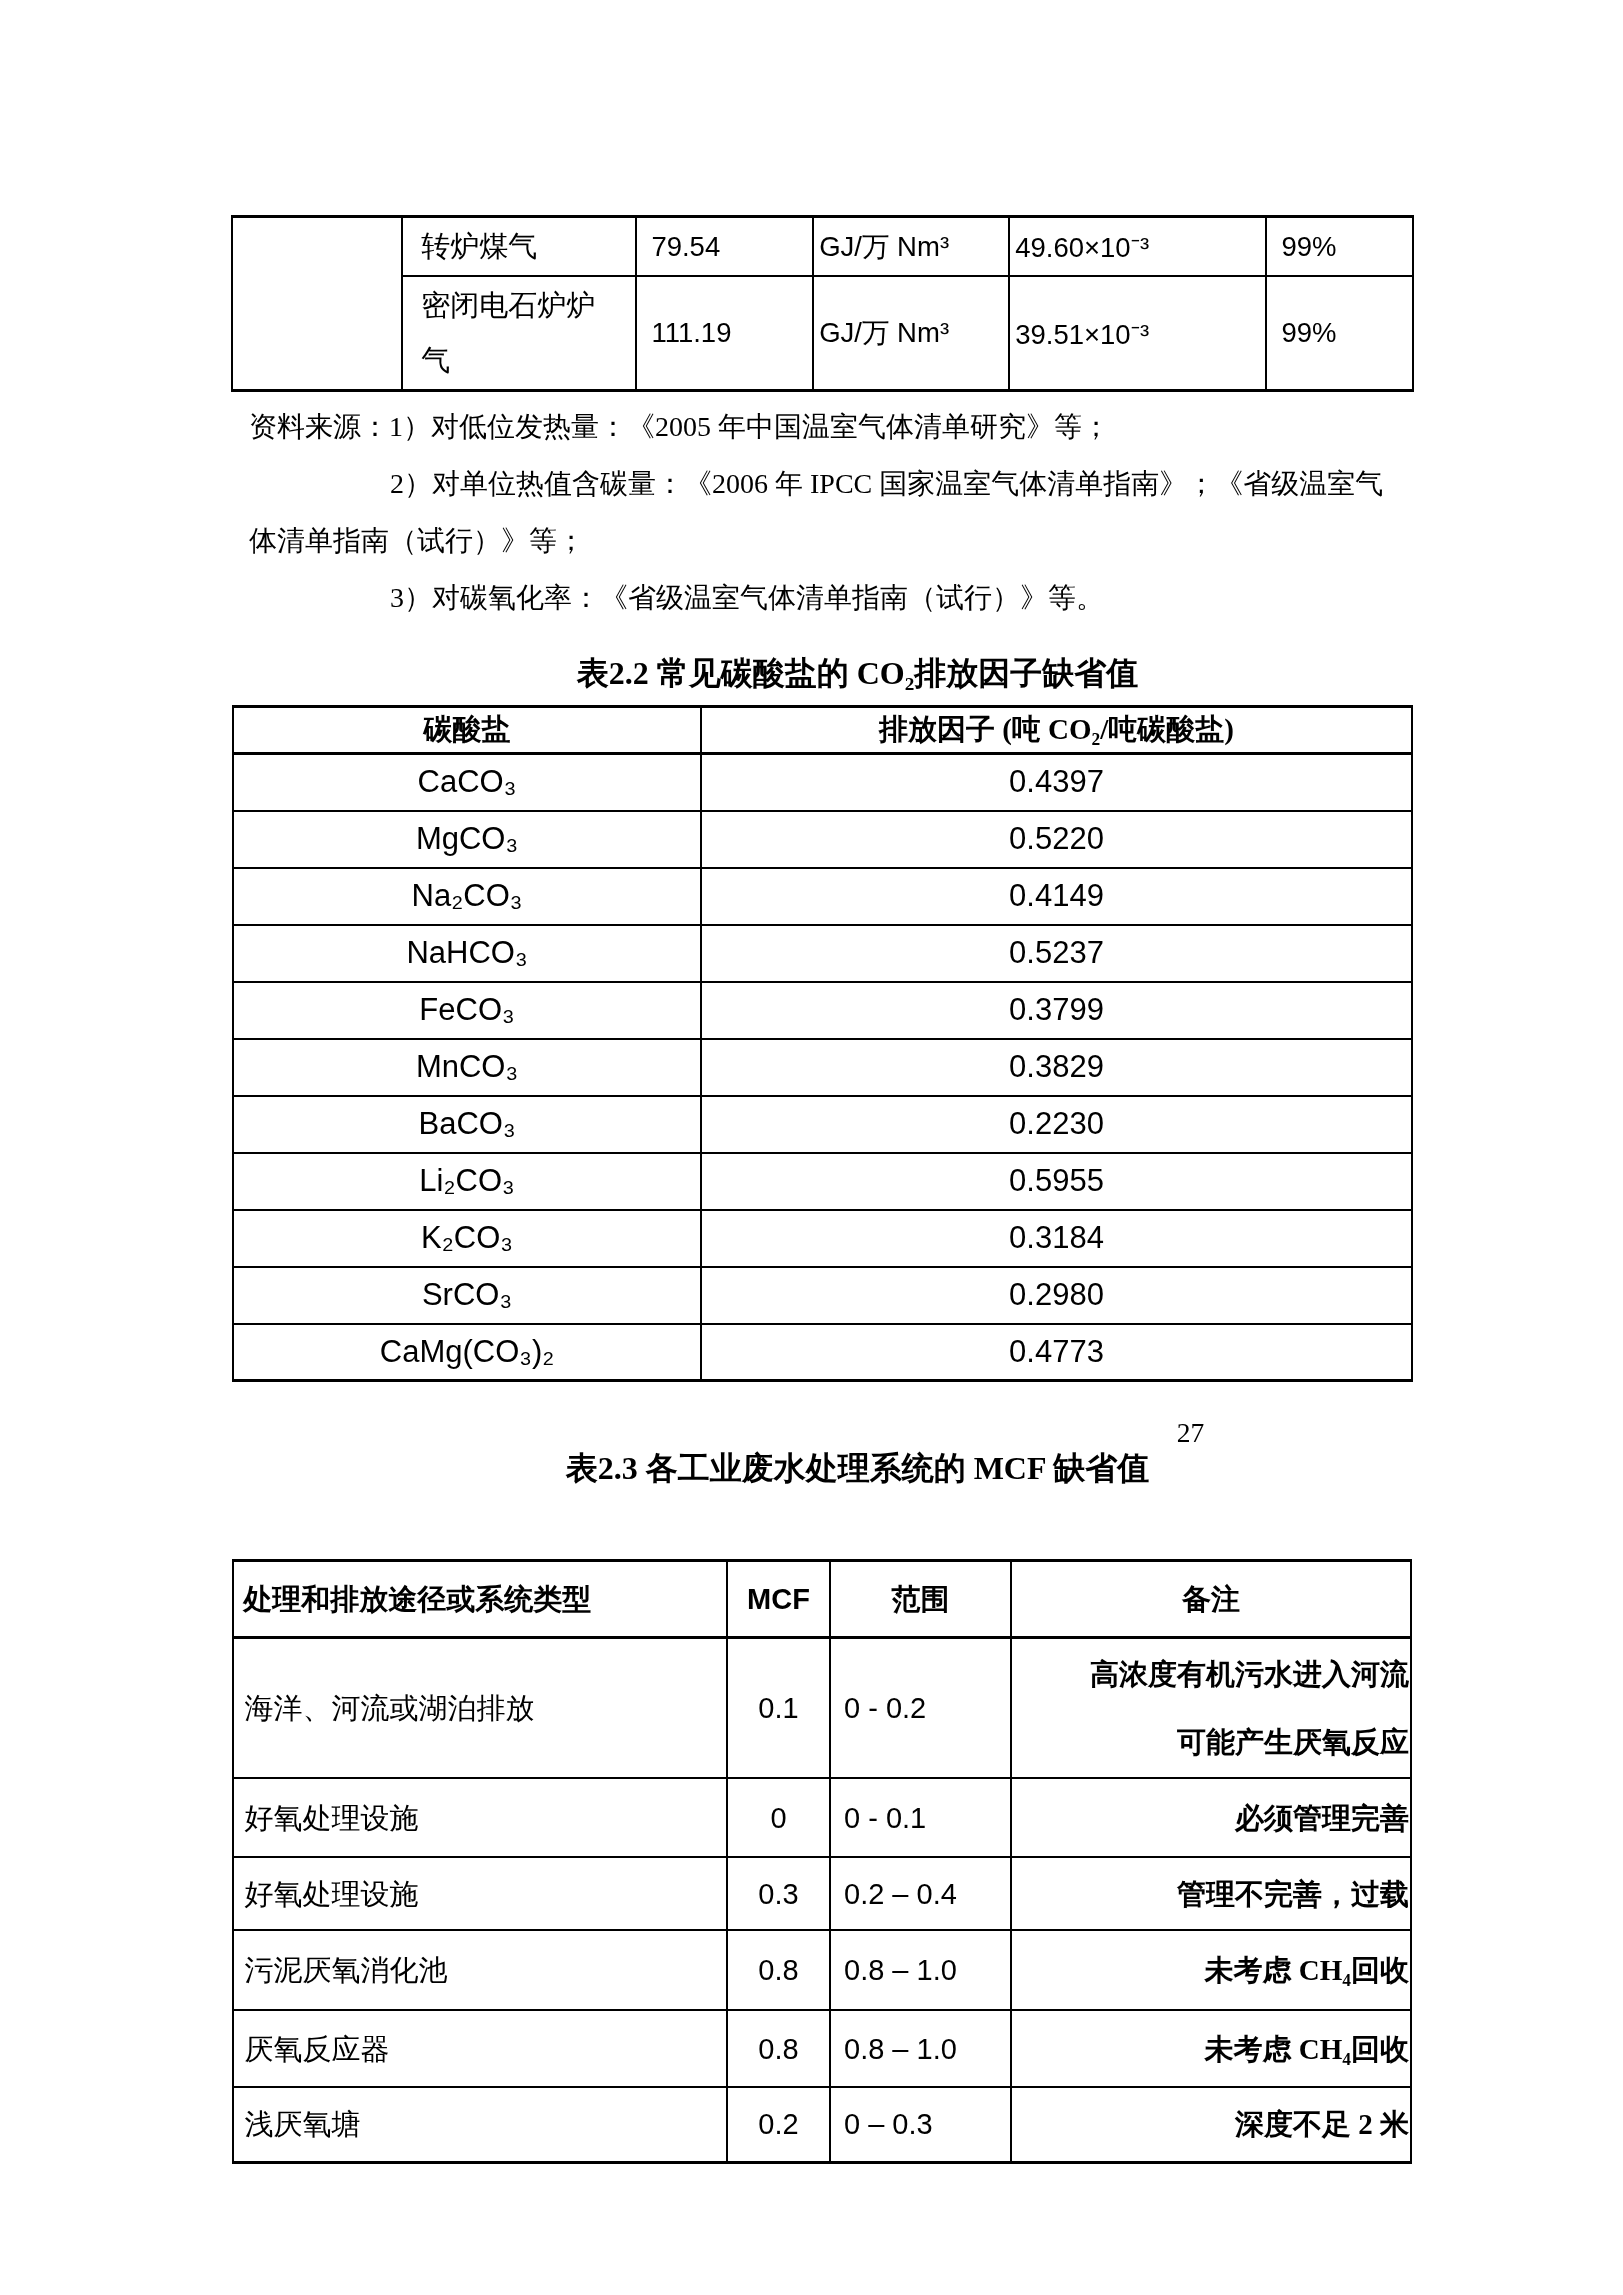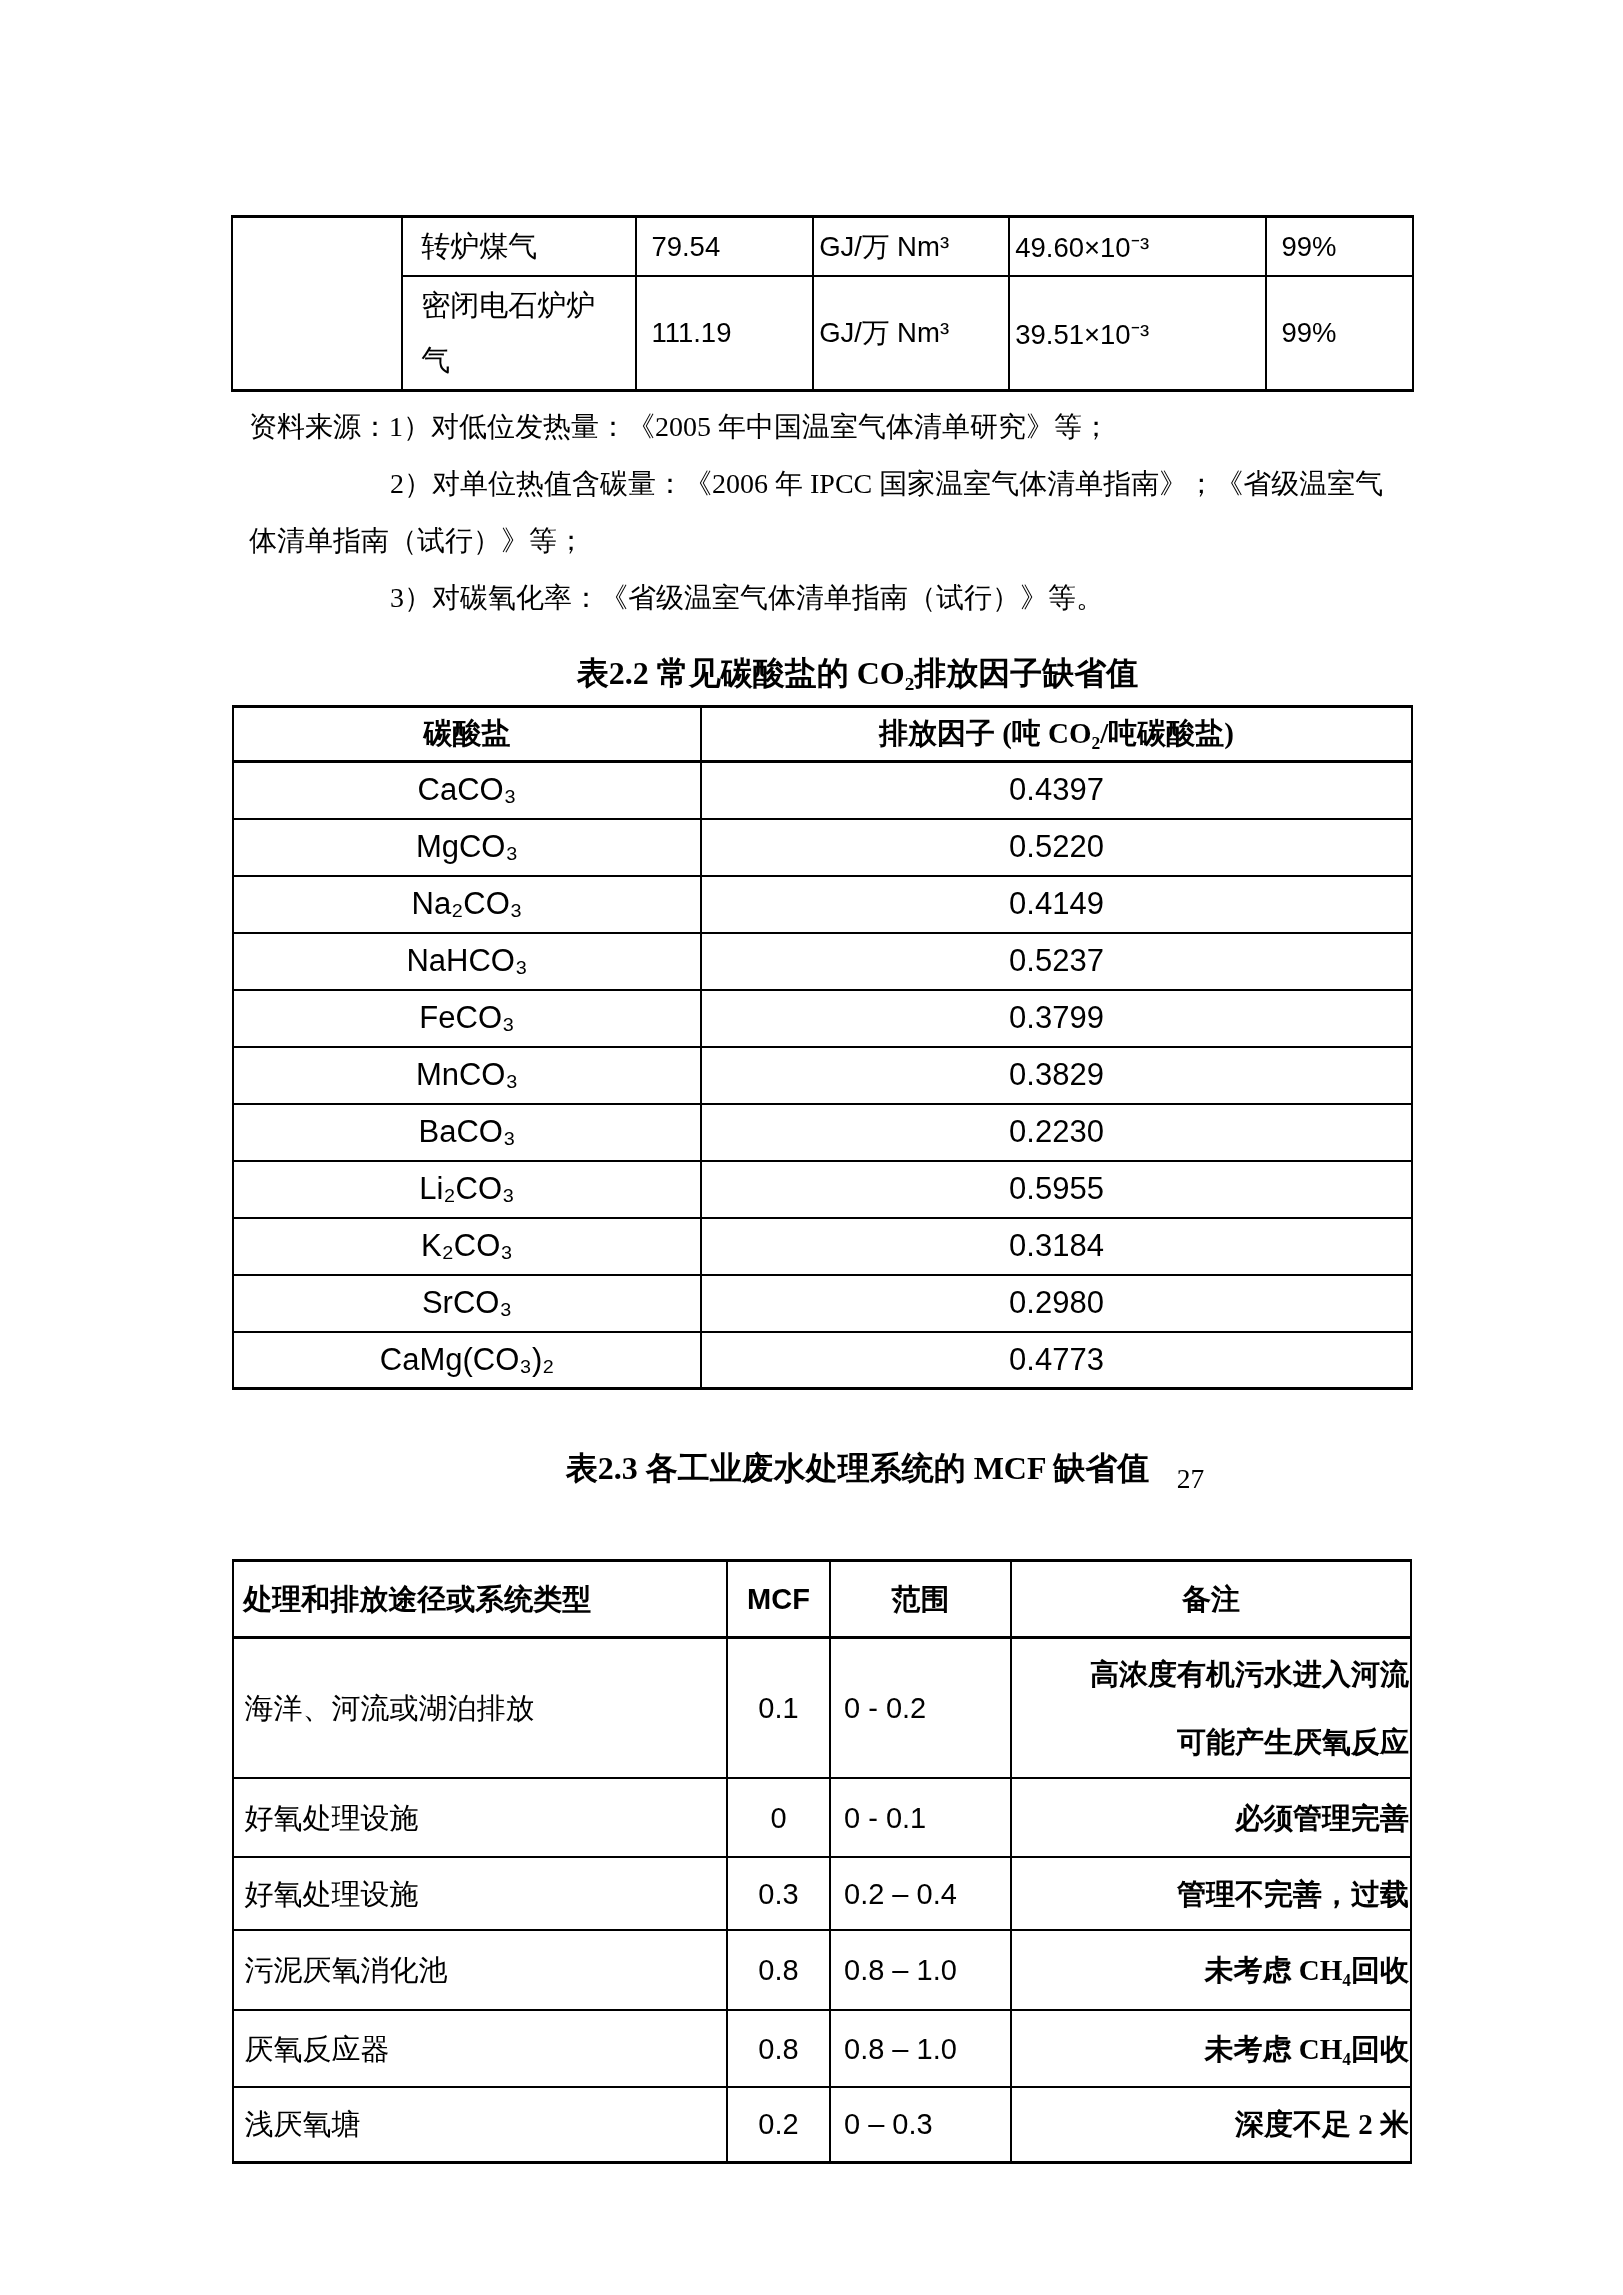--- a/index.html
+++ b/index.html
@@ -50,21 +50,21 @@
   }
 
   
   .t22 td{border:2px solid #000;border-top-width:2.6px;border-bottom-width:2.6px;text-align:center;font-size:31px;}
   .t22 tr.head td{border-top:3.3px solid #000;border-bottom:3.3px solid #000;font-size:29px;}
   .t22 tr.last td{border-bottom:3.9px solid #000;}
 
   
   .pageno{
     position:absolute;left:1158px;top:1417px;width:65px;
-    text-align:center;font-size:27.5px;margin-top:46px;
+    text-align:center;font-size:27.5px;
   }
 
   
   .t23 td{border:2px solid #000;border-top-width:2.6px;border-bottom-width:2.6px;font-size:29px;line-height:68px;}
   .t23 tr.head td{border-top:3.9px solid #000;border-bottom:3.9px solid #000;text-align:center;font-weight:bold;}
   .t23 tr.last td{border-bottom:3.9px solid #000;}
   .t23 td.sys{text-align:left;padding-left:10.5px;}
   .t23 tr.head td.sys{text-align:left;padding-left:9.2px;}
   .t23 td.mcf{text-align:center;}
   .t23 td.rng{text-align:left;padding-left:13px;}
@@ -112,21 +112,21 @@
   </div>
 
   <div class="tbl-title zh" style="top:654px;">表2.2  常见碳酸盐的 CO₂排放因子缺省值</div>
 
   <table class="doc-table t22" style="left:232px;top:705px;width:1179px;">
     <colgroup>
         <col style="width:468px">
         <col style="width:711px">
       </colgroup>
     <tbody>
-      <tr class="head" style="height:55px;">
+      <tr class="head" style="height:47px;">
         <td class="zh b">碳酸盐</td>
         <td class="zh b">排放因子 (吨  CO₂/吨碳酸盐)</td>
       </tr>
       <tr style="height:57px;">
         <td class="num">CaCO₃</td>
         <td class="num">0.4397</td>
       </tr>
       <tr style="height:57px;">
         <td class="num">MgCO₃</td>
         <td class="num">0.5220</td>

